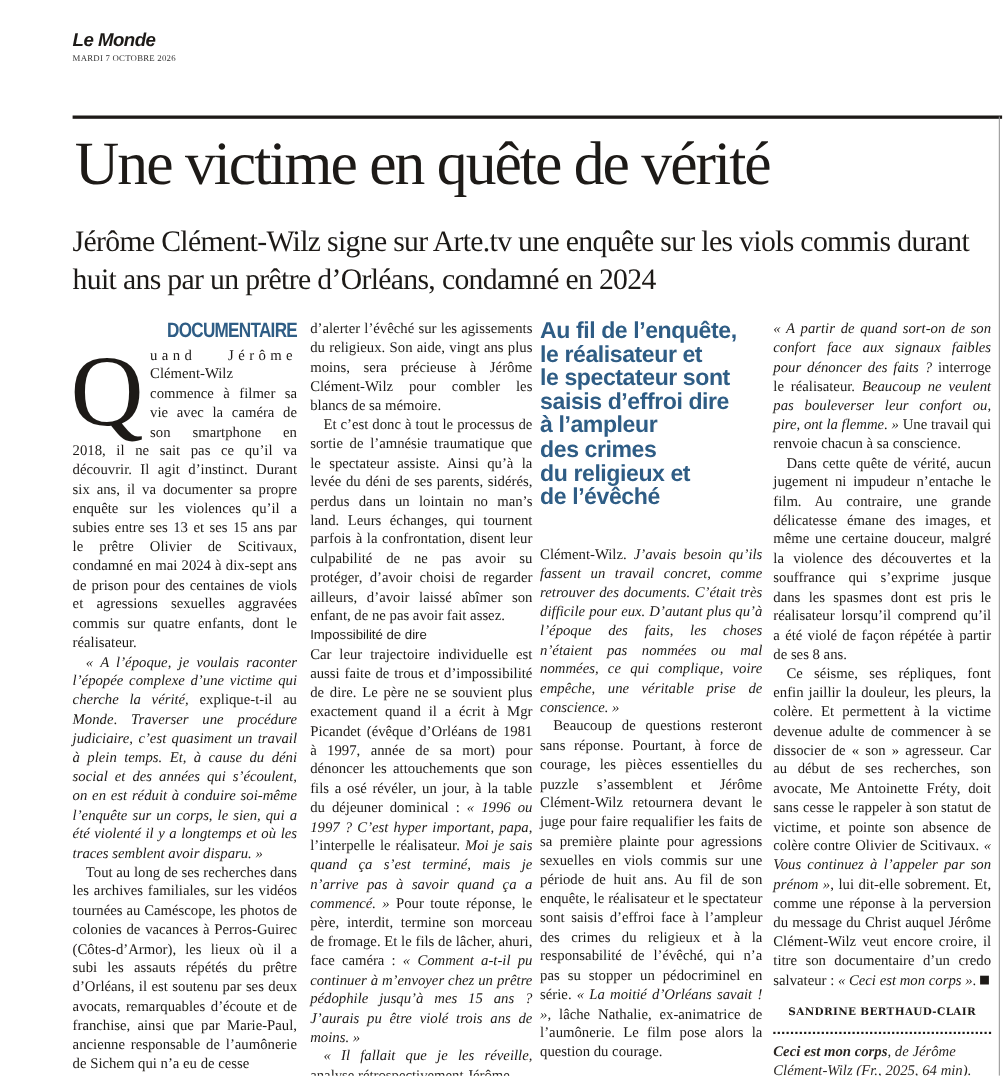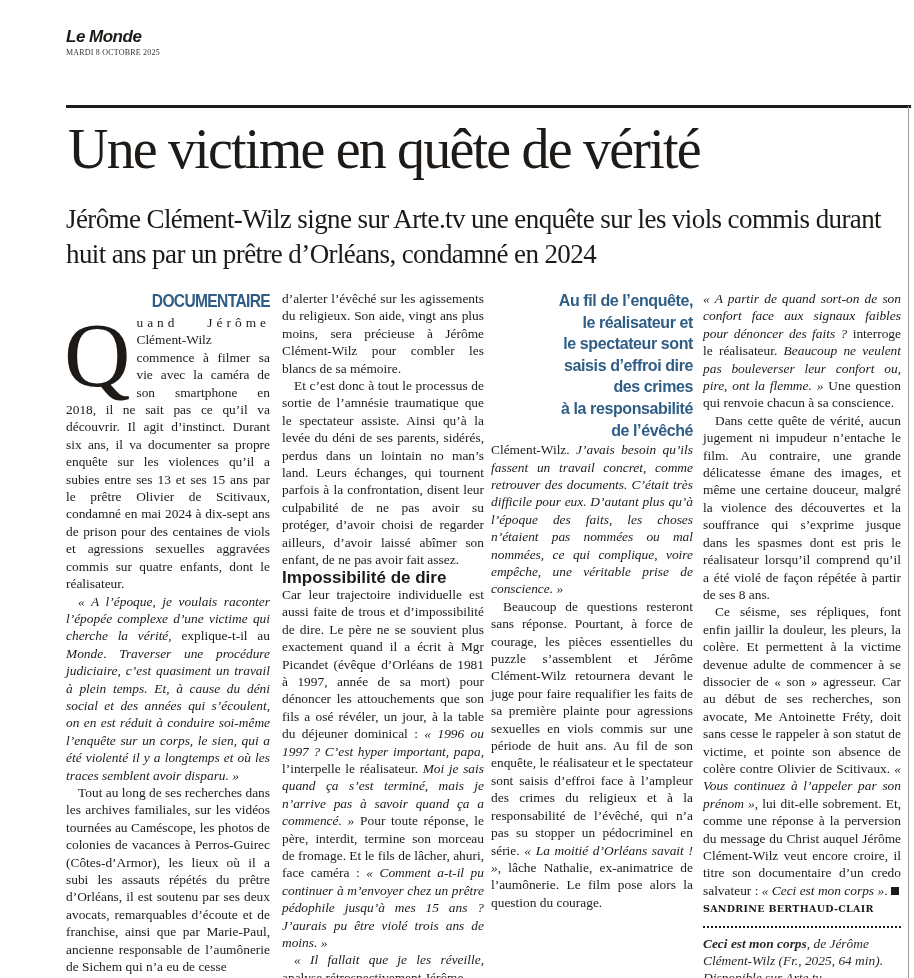--- a/index.html
+++ b/index.html
@@ -15,36 +15,36 @@
   .col p { margin:0; text-indent:12px; }
   .col p.noindent { text-indent:0; }
   .c1 { left:66px; width:204px; }
   .c2 { left:282px; width:202px; }
   .c3 { left:491px; width:202px; }
   .c4 { left:703px; width:198px; }
   .rubric { text-align:right; font-family:"Liberation Sans", sans-serif; font-weight:bold; font-size:19px; letter-spacing:-0.8px; color:#2f5d85; line-height:22px; margin-bottom:2px; transform:scaleX(0.82); transform-origin:right; }
   .dropcap { float:left; font-family:"Liberation Serif", serif; font-size:92px; line-height:74px; margin:4px 6px 0 -2px; height:76px; }
   .first { text-indent:0 !important; }
   .first .spaced { letter-spacing:4px; }
-  .subhead { font-family:"Liberation Sans", sans-serif; font-weight:bold; font-size:17px; margin:12px 0 1px; text-indent:0 !important; }
-  .pullquote { font-family:"Liberation Sans", sans-serif; font-weight:bold; color:#2f5d85; text-align:right; font-size:16px; line-height:21.6px; letter-spacing:-0.4px; margin-bottom:0; }
+  .subhead { font-family:"Liberation Sans", sans-serif; font-weight:normal; font-size:12px; margin:12px 0 1px; text-indent:0 !important; }
+  .pullquote { font-family:"Liberation Sans", sans-serif; font-weight:bold; color:#2f5d85; text-align:left; font-size:21px; line-height:21.6px; letter-spacing:-0.4px; margin-bottom:32px; }
   .pullquote div { white-space:nowrap; }
   i { font-style:italic; }
-  .signature { text-align:left; font-family:"DejaVu Serif", serif; font-weight:bold; font-size:9.5px; letter-spacing:0.3px; margin-top:1px; }
+  .signature { text-align:center; font-family:"DejaVu Serif", serif; font-weight:bold; font-size:9.5px; letter-spacing:0.3px; margin-top:13px; }
   .dotted { border-top:2px dotted #1d1a17; margin:8px 0 7px; }
   .credit { font-style:italic; text-align:left; text-indent:0 !important; line-height:17px; color:#2b2724; }
   .credit b { font-weight:bold; }
   .endmark { display:inline-block; width:8px; height:8px; background:#1d1a17; margin-left:4px; vertical-align:0; }
 </style>
 </head>
 <body>
 
 <div class="masthead">
   <div class="logo">Le Monde</div>
-  <div class="date">MARDI 8 OCTOBRE 2025</div>
+  <div class="date">MARDI 7 OCTOBRE 2026</div>
 </div>
 
 <div class="top-rule"></div>
 <div class="right-rule"></div>
 
 <h1 class="headline">Une victime en quête de vérité</h1>
 <p class="deck">Jérôme Clément-Wilz signe sur Arte.tv une enquête sur les viols commis durant huit ans par un prêtre d’Orléans, condamné en 2024</p>
 
 <div class="col c1">
   <div class="rubric">DOCUMENTAIRE</div>
@@ -60,28 +60,29 @@
   <p class="noindent"><span>Car leur trajectoire individuelle est aussi faite de trous et d’impossibilité de dire. Le père ne se souvient plus exactement quand il a écrit à Mgr Picandet (évêque d’Orléans de 1981 à 1997, année de sa mort) pour dénoncer les attouchements que son fils a osé révéler, un jour, à la table du déjeuner dominical : </span><i>« 1996 ou 1997 ? C’est hyper important, papa,</i><span> l’interpelle le réalisateur. </span><i>Moi je sais quand ça s’est terminé, mais je n’arrive pas à savoir quand ça a commencé. »</i><span> Pour toute réponse, le père, interdit, termine son morceau de fromage. Et le fils de lâcher, ahuri, face caméra : </span><i>« Comment a-t-il pu continuer à m’envoyer chez un prêtre pédophile jusqu’à mes 15 ans ? J’aurais pu être violé trois ans de moins. »</i></p>
   <p><i>« Il fallait que je les réveille,</i><span> analyse rétrospectivement Jérôme </span></p>
 </div>
 
 <div class="col c3">
   <div class="pullquote">
     <div>Au fil de l’enquête,</div>
     <div>le réalisateur et</div>
     <div>le spectateur sont</div>
     <div>saisis d’effroi dire</div>
+    <div>à l’ampleur</div>
     <div>des crimes</div>
-    <div>à la responsabilité</div>
+    <div>du religieux et</div>
     <div>de l’évêché</div>
   </div>
   <p class="noindent"><span>Clément-Wilz. </span><i>J’avais besoin qu’ils fassent un travail concret, comme retrouver des documents. C’était très difficile pour eux. D’autant plus qu’à l’époque des faits, les choses n’étaient pas nommées ou mal nommées, ce qui complique, voire empêche, une véritable prise de conscience. »</i></p>
   <p><span>Beaucoup de questions resteront sans réponse. Pourtant, à force de courage, les pièces essentielles du puzzle s’assemblent et Jérôme Clément-Wilz retournera devant le juge pour faire requalifier les faits de sa première plainte pour agressions sexuelles en viols commis sur une période de huit ans. Au fil de son enquête, le réalisateur et le spectateur sont saisis d’effroi face à l’ampleur des crimes du religieux et à la responsabilité de l’évêché, qui n’a pas su stopper un pédocriminel en série. </span><i>« La moitié d’Orléans savait ! »</i><span>, lâche Nathalie, ex-animatrice de l’aumônerie. Le film pose alors la question du courage. </span></p>
 </div>
 
 <div class="col c4">
-  <p class="noindent"><i>« A partir de quand sort-on de son confort face aux signaux faibles pour dénoncer des faits ?</i><span> interroge le réalisateur. </span><i>Beaucoup ne veulent pas bouleverser leur confort ou, pire, ont la flemme. »</i><span> Une question qui renvoie chacun à sa conscience.</span></p>
+  <p class="noindent"><i>« A partir de quand sort-on de son confort face aux signaux faibles pour dénoncer des faits ?</i><span> interroge le réalisateur. </span><i>Beaucoup ne veulent pas bouleverser leur confort ou, pire, ont la flemme. »</i><span> Une travail qui renvoie chacun à sa conscience.</span></p>
   <p>Dans cette quête de vérité, aucun jugement ni impudeur n’entache le film. Au contraire, une grande délicatesse émane des images, et même une certaine douceur, malgré la violence des découvertes et la souffrance qui s’exprime jusque dans les spasmes dont est pris le réalisateur lorsqu’il comprend qu’il a été violé de façon répétée à partir de ses 8 ans.</p>
   <p><span>Ce séisme, ses répliques, font enfin jaillir la douleur, les pleurs, la colère. Et permettent à la victime devenue adulte de commencer à se dissocier de « son » agresseur. Car au début de ses recherches, son avocate, Me Antoinette Fréty, doit sans cesse le rappeler à son statut de victime, et pointe son absence de colère contre Olivier de Scitivaux. </span><i>« Vous continuez à l’appeler par son prénom »</i><span>, lui dit-elle sobrement. Et, comme une réponse à la perversion du message du Christ auquel Jérôme Clément-Wilz veut encore croire, il titre son documentaire d’un credo salvateur : </span><i>« Ceci est mon corps »</i><span>.</span><span class="endmark"></span></p>
   <div class="signature">SANDRINE BERTHAUD-CLAIR</div>
   <div class="dotted"></div>
   <p class="credit"><b>Ceci est mon corps</b><span>, de Jérôme Clément-Wilz (Fr., 2025, 64 min). Disponible sur Arte.tv.</span></p>
 </div>
 
 </body></html>

